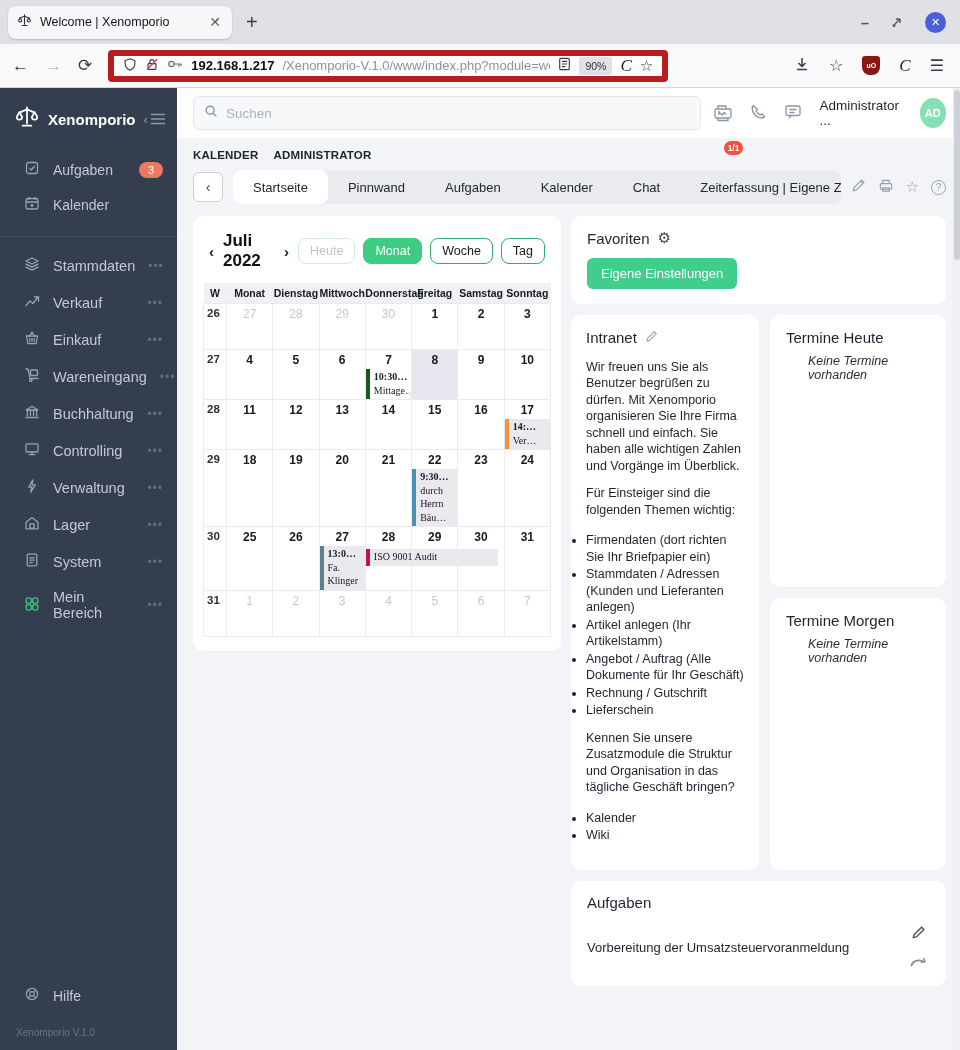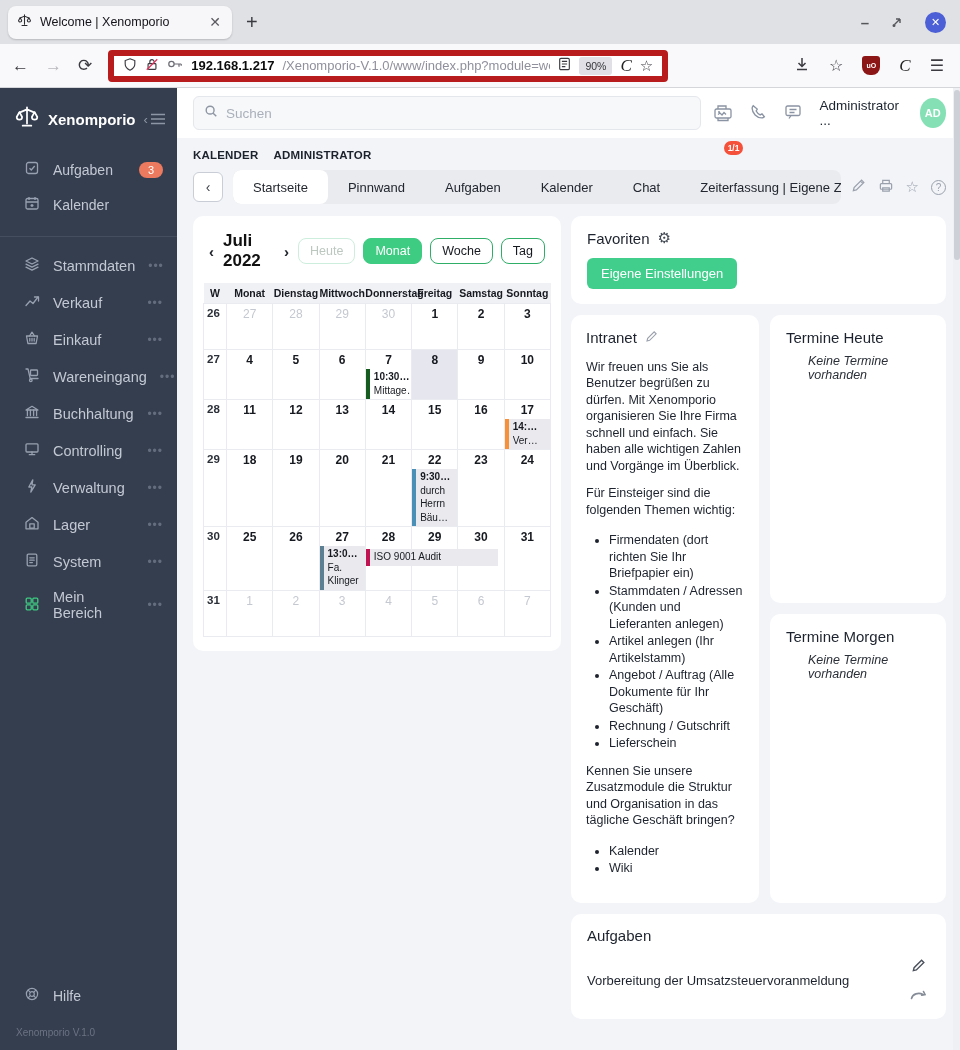--- a/index.html
+++ b/index.html
@@ -78,38 +78,38 @@
   .cbtn.active { background:#3ecb82; border-color:#3ecb82; color:#fff; }
   table.cal { width:100%; border-collapse:collapse; table-layout:fixed; }
   table.cal col.wcol { width:23px; }
   table.cal th { background:#f0f1f5; font-size:10.5px; font-weight:700; color:#16191f; padding:4px 0; white-space:nowrap; overflow:visible; }
   table.cal td { border:1px solid #e9ebf0; vertical-align:top; height:46px; }
   td.wnum { font-size:11.5px; font-weight:600; color:#2a2f38; padding:3px 0 0 3px; }
   td.day { text-align:center; position:relative; }
   .dnum { font-size:12px; font-weight:600; color:#16191f; padding-top:3px; }
   td.day.muted .dnum { color:#c4c8d0; font-weight:400; }
   td.day.today { background:#e6e6ee; }
-  .cal-event { display:flex; margin-top:2px; text-align:left; font-size:10px; line-height:1.35; color:#16191f; }
+  .cal-event { display:flex; margin-top:2px; text-align:left; font-size:10px; line-height:1.35; color:#16191f;font-family:Liberation Serif, serif; }
   .cal-event .bar { width:4px; flex:none; }
   .cal-event .txt { padding:1px 1px 2px 4px; min-width:0; }
   .cal-event .txt div { white-space:nowrap; overflow:hidden; }
   .cal-event.bgd { background:#e9e9ee; }
   .cal-event .t1 { font-weight:700; }
   .cal-event.spanev { position:absolute; left:0; top:20px; width:292%; z-index:2; }
 
   
   .rightcol { flex:1; display:flex; flex-direction:column; gap:11px; }
   .fav-card { padding:13px 16px 15px; }
   .card-title { font-size:15px; color:#1d232e; display:flex; align-items:center; gap:8px; }
   .gear { font-size:15px; color:#434a55; }
   .greenbtn { display:inline-block; margin-top:11px; background:#41ce8c; color:#fff; font-size:13px; border:none; border-radius:6px; padding:8px 14px; font-family:"Liberation Sans",sans-serif; }
   .midrow { display:flex; gap:11px; align-items:stretch; }
   .intranet-card { width:188px; flex:none; padding:13px 15px 16px; font-size:12.5px; color:#1d232e; line-height:1.32; }
   .intranet-card p { margin:11px 0; }
-  .intranet-card ul { margin:14px 0 10px 23px; }
+  .intranet-card ul { margin:14px 0 10px 0; }
   .intranet-card li { margin-bottom:1px; }
   .termstack { flex:1; display:flex; flex-direction:column; gap:11px; }
   .term-card { flex:1; min-height:247px; padding:14px 16px; }
   .term-title { font-size:15px; color:#1d232e; }
   .term-empty { font-style:italic; font-size:12.5px; color:#2a2f38; margin:8px 0 0 22px; }
   .tasks-card { padding:13px 16px 15px; }
   .task-row { display:flex; align-items:center; margin-top:14px; }
   .task-label { font-size:13px; color:#1d232e; flex:1; }
   .task-icons { display:flex; flex-direction:column; gap:9px; align-items:center; padding-right:4px; }
 

